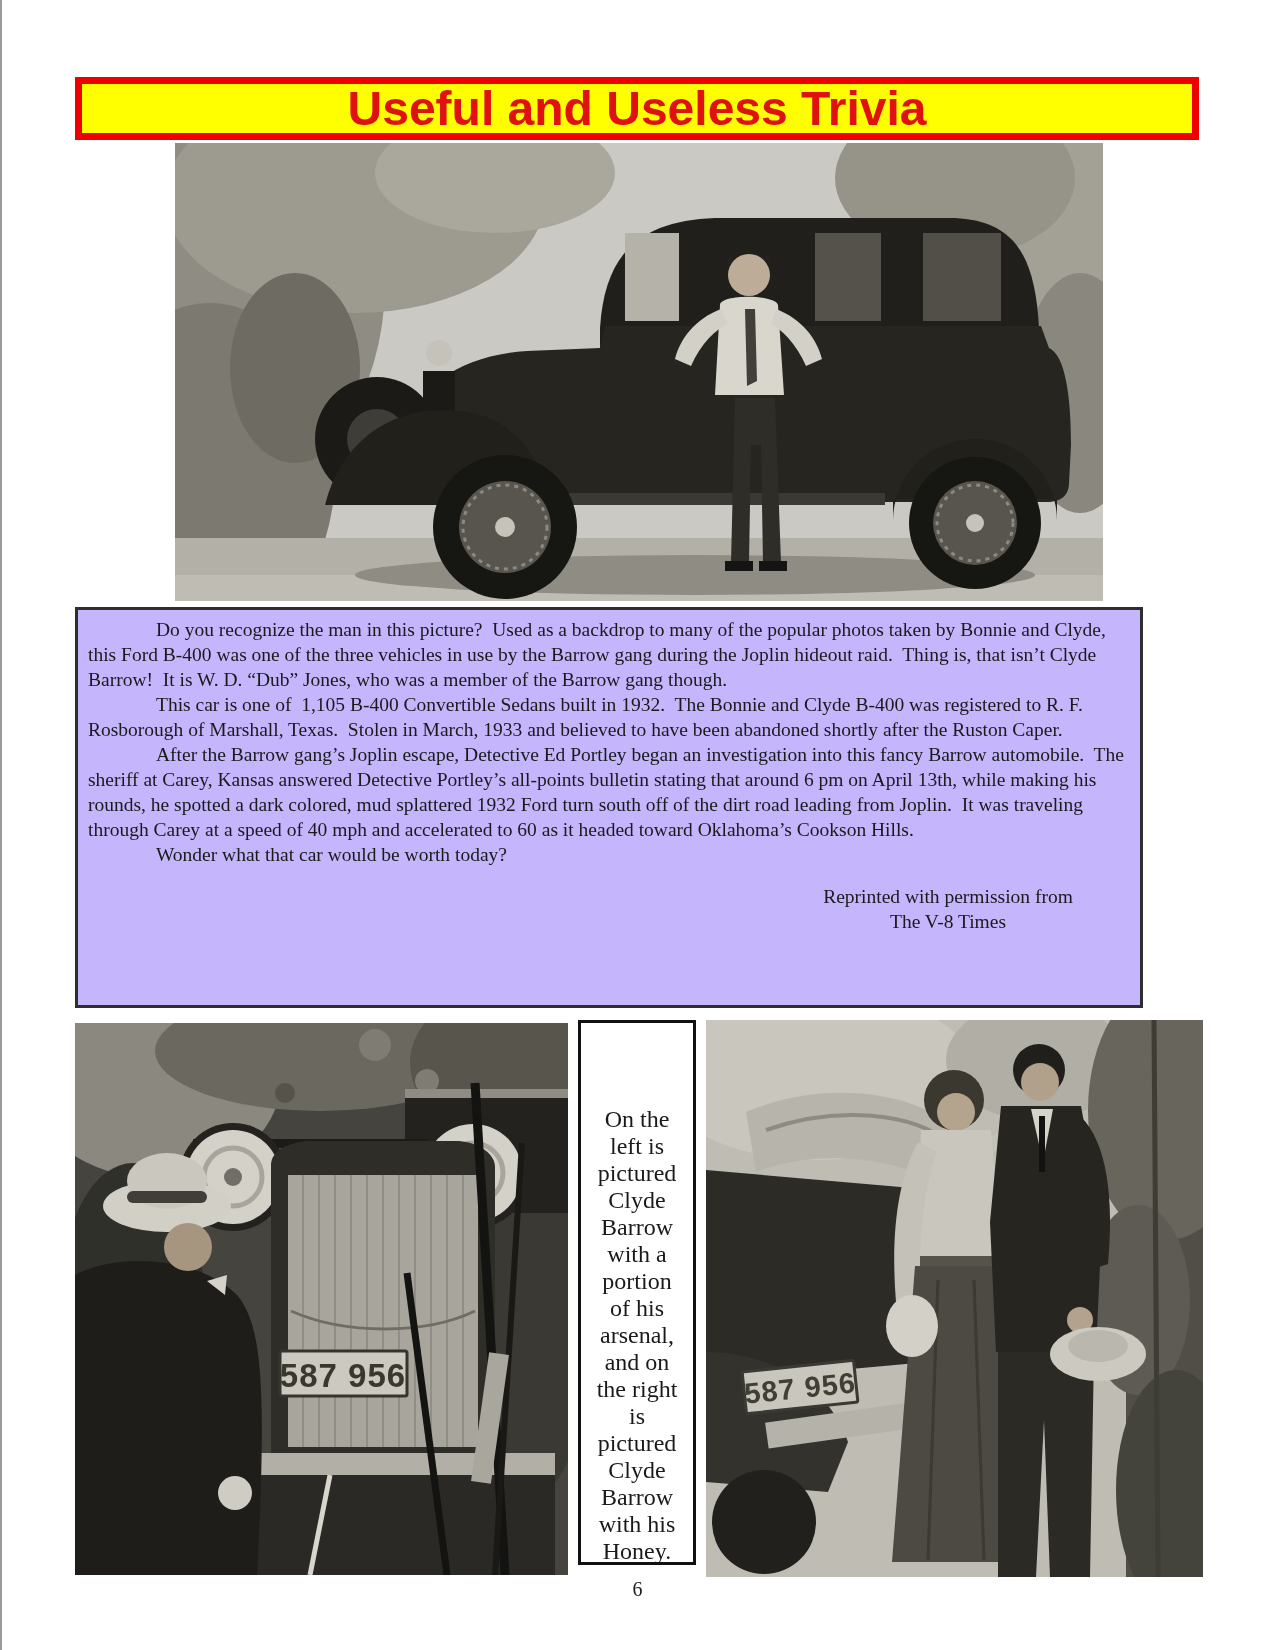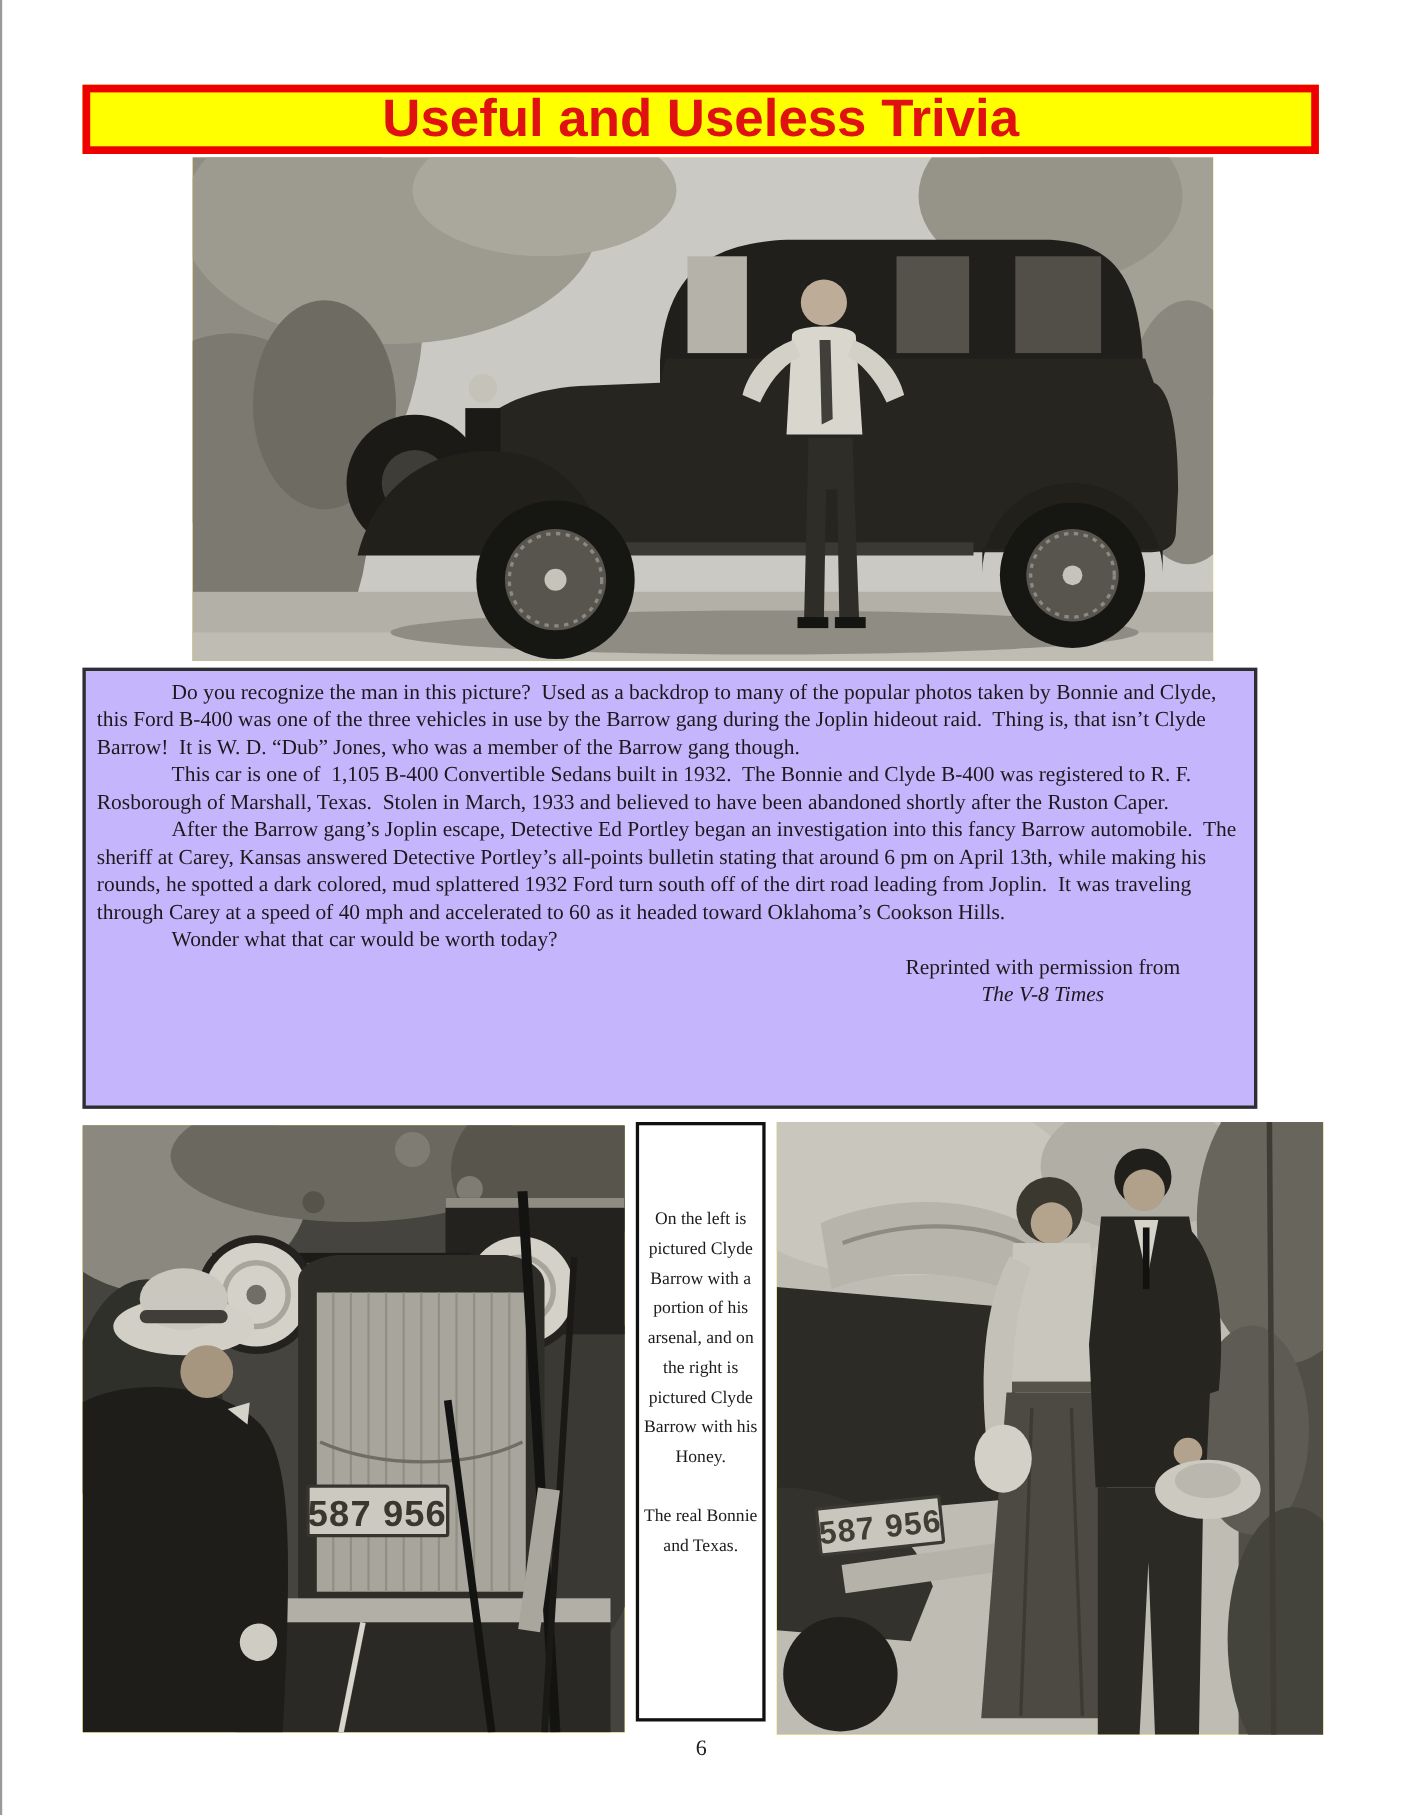--- a/index.html
+++ b/index.html
@@ -18,27 +18,27 @@
   .photo{position:absolute;overflow:hidden;background:#fde047;}
   #photo-top{left:175px;top:143px;width:928px;height:458px;}
   #photo-left{left:75px;top:1023px;width:493px;height:552px;}
   #photo-right{left:706px;top:1020px;width:497px;height:557px;}
   .photo svg{display:block;width:100%;height:100%;}
 
   
   #article-box{position:absolute;left:75px;top:607px;width:1068px;height:401px;box-sizing:border-box;
           border:3px solid #2e2e2e;background:#c4b5fd;padding:7px 10px 0 10px;overflow:hidden;}
   #article-box p{margin:0;font-size:19.5px;line-height:25px;text-indent:68px;white-space:pre-wrap;}
-  #credit{width:320px;margin-left:700px;text-align:center;font-size:19.5px;line-height:25px;}
-  #credit .c2{font-style:italic;text-align:center;}
+  #credit{width:320px;margin-left:700px;text-align:center;font-size:19.5px;line-height:25px;margin-top:17px;}
+  #credit .c2{text-align:center;}
 
   
   #caption-box{position:absolute;left:578px;top:1020px;width:118px;height:545px;box-sizing:border-box;
           border:3px solid #111111;background:#ffffff;padding:72px 3px 0 3px;text-align:center;overflow:hidden;}
-  #caption-box p{margin:0;font-size:16px;line-height:27px;}
+  #caption-box p{margin:11px;font-size:24px;line-height:27px;}
   #caption-box p + p{margin-top:27px;}
 
   
   #page-number{position:absolute;left:0;top:1578px;width:1275px;text-align:center;
           font-size:20px;color:#222;}
 </style>
 </head>
 <body>
 
 <div id="page">

